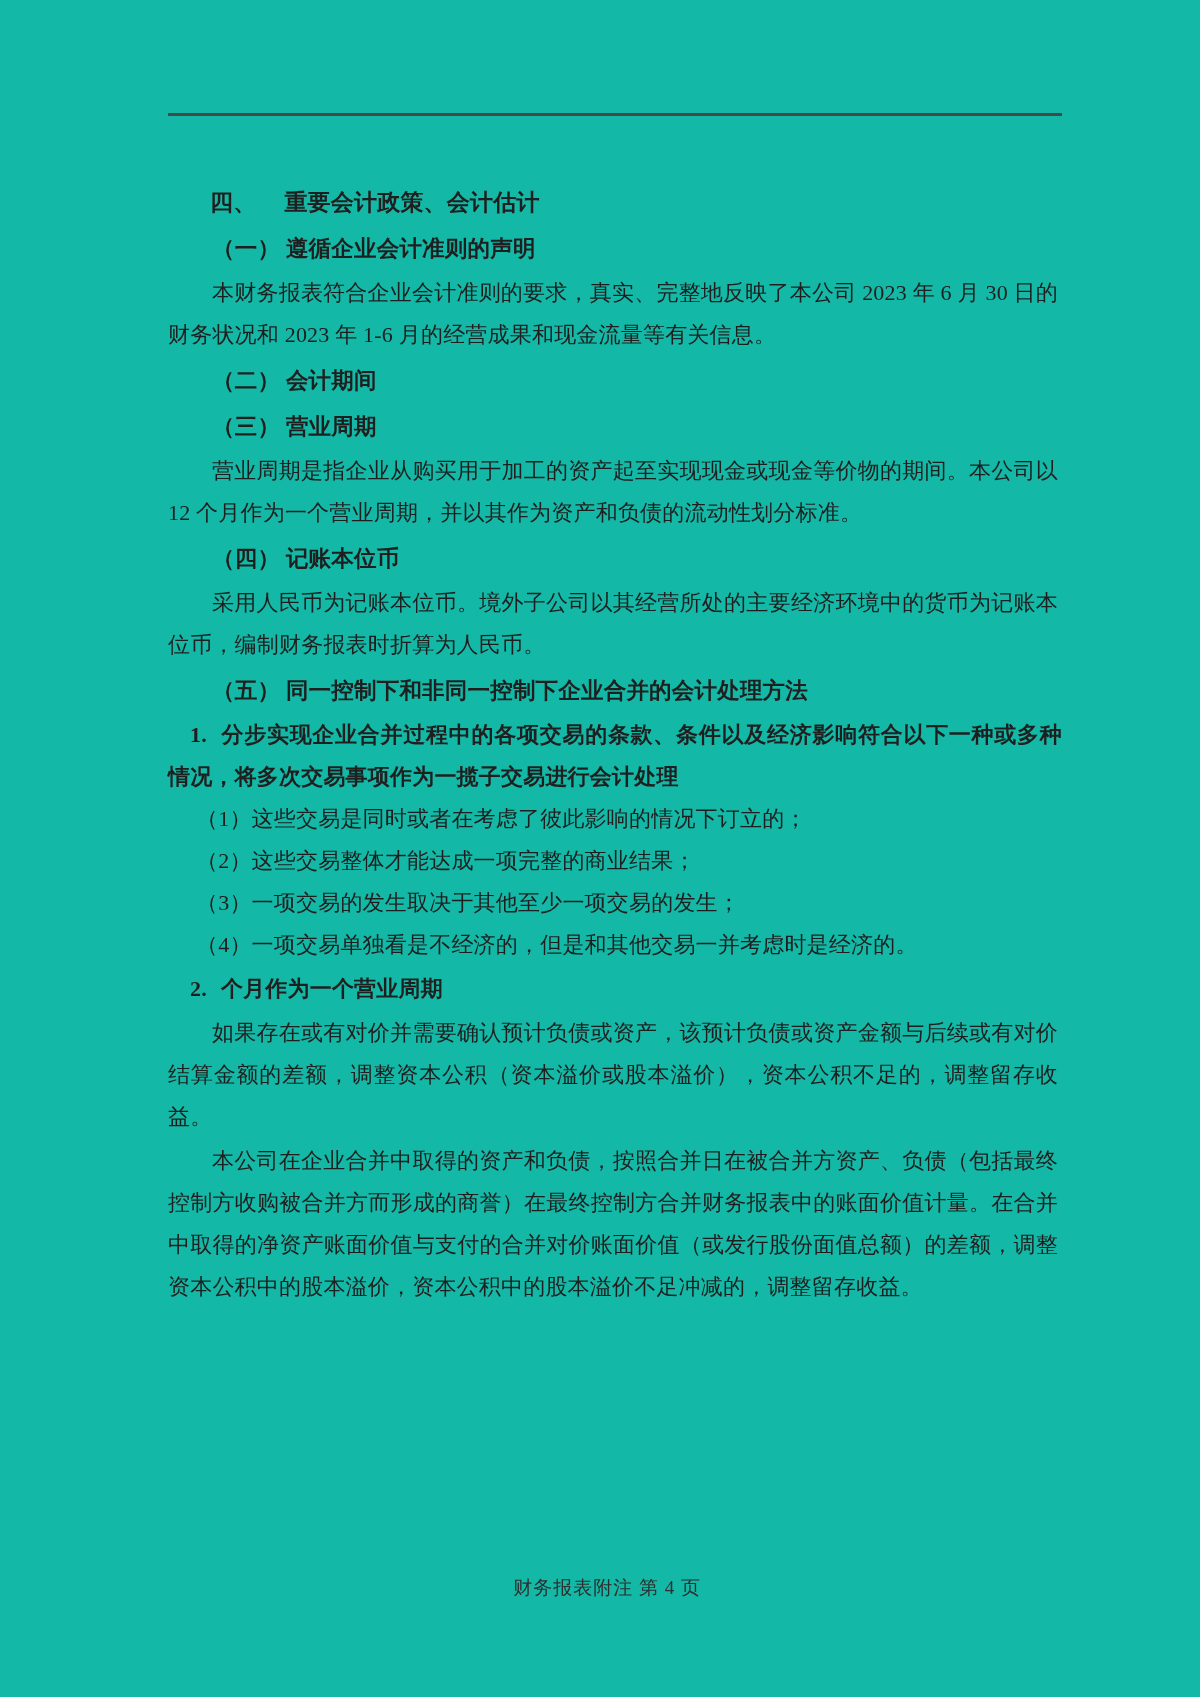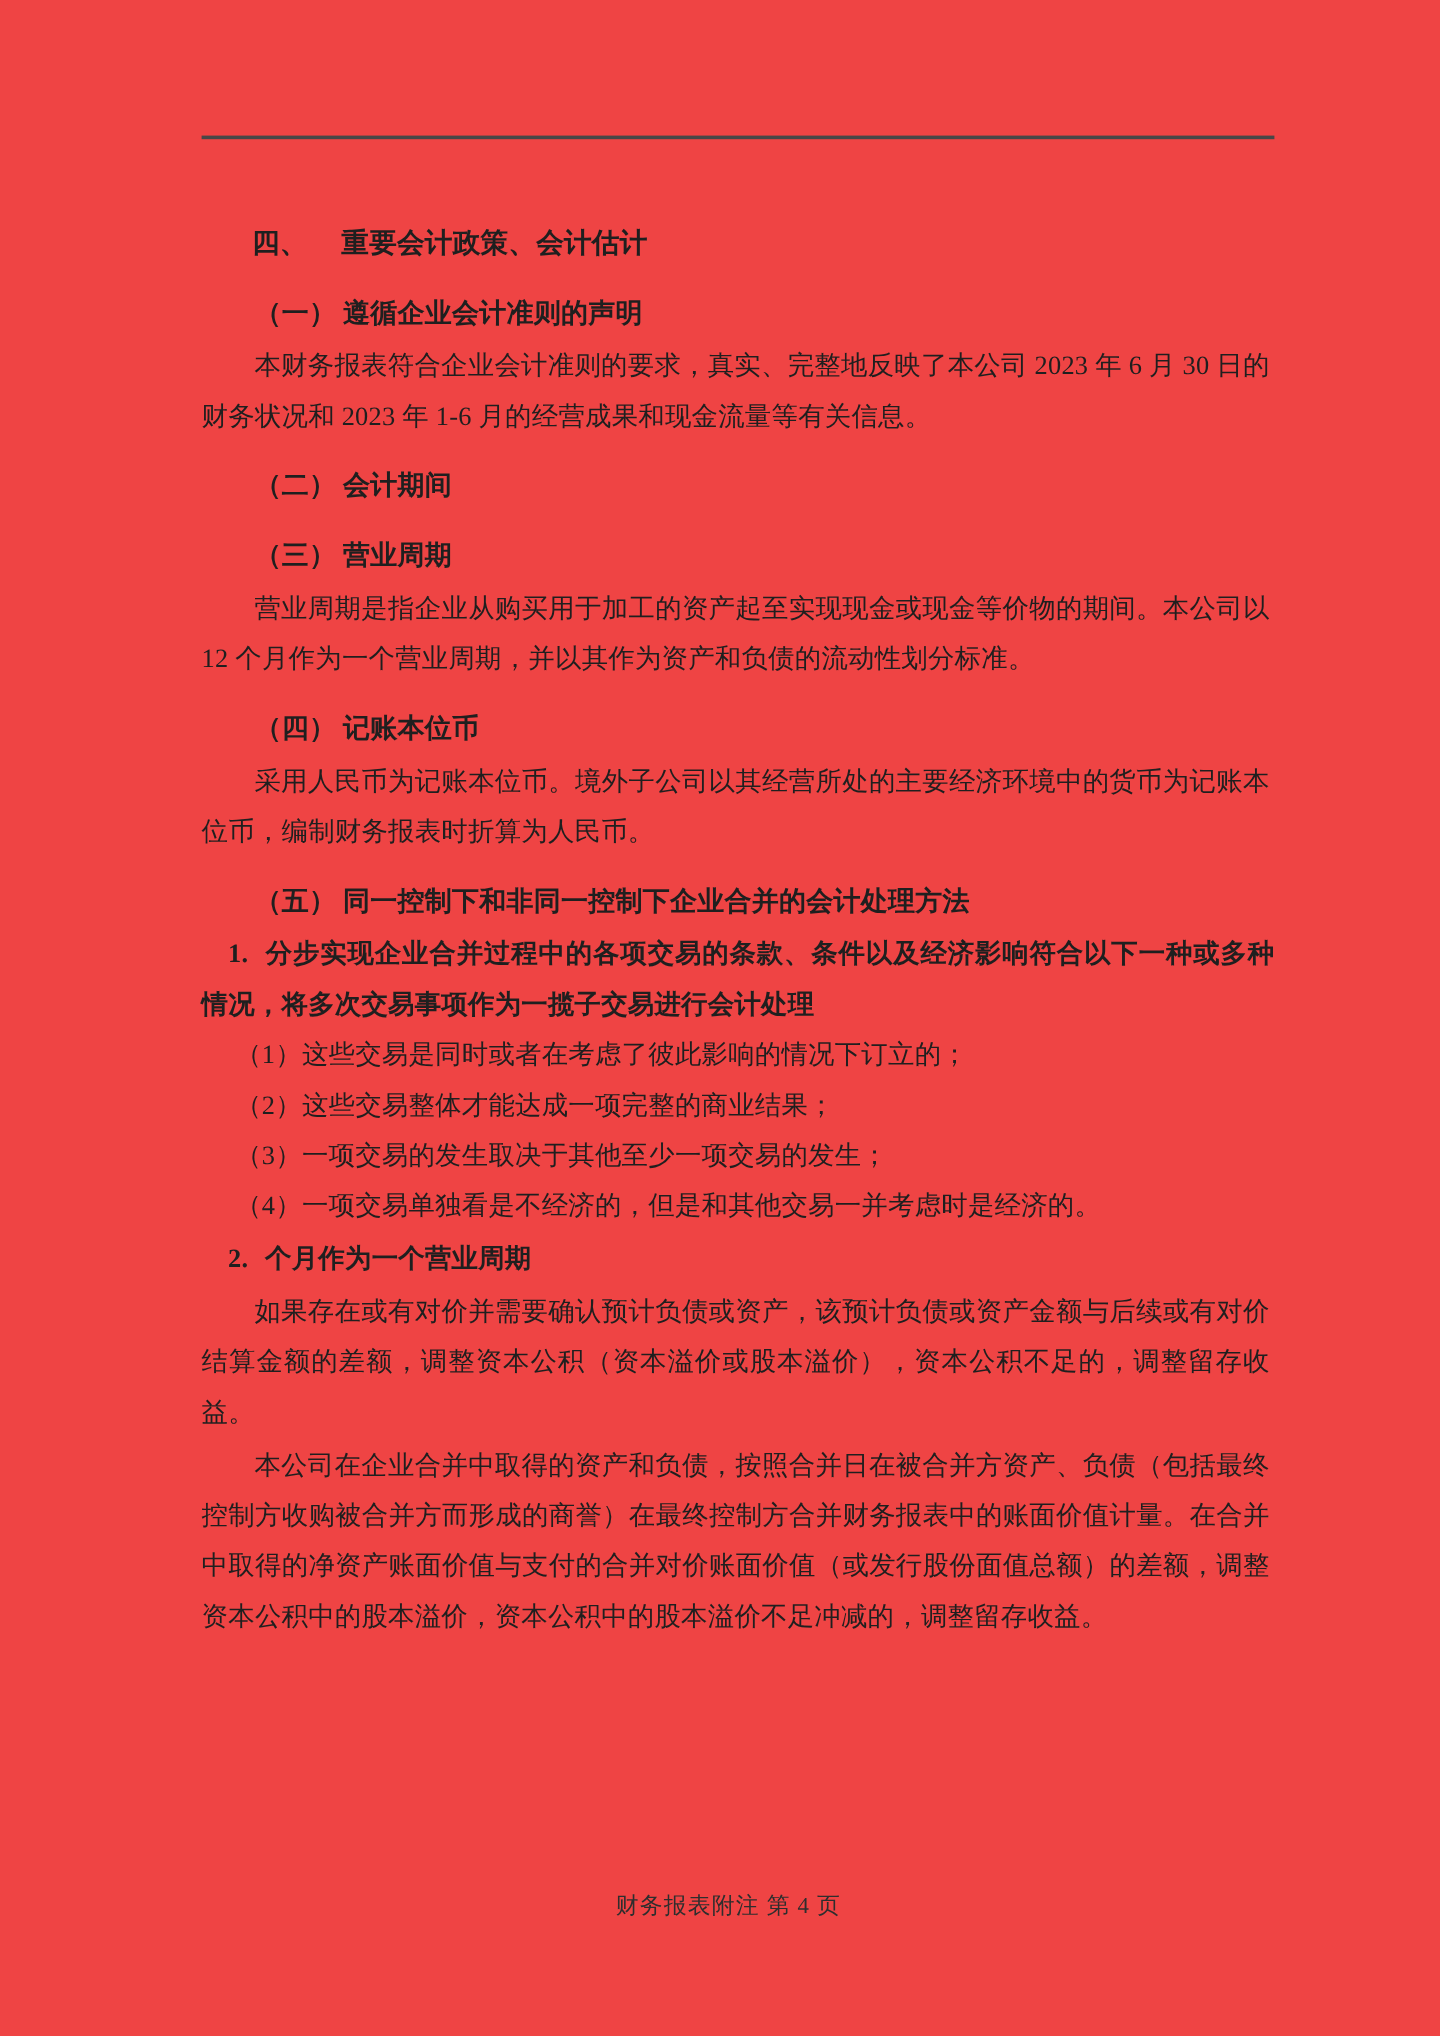--- a/index.html
+++ b/index.html
@@ -1,21 +1,21 @@
 <!DOCTYPE html>
 <html><head>
 <meta charset="utf-8">
 <style>
   html, body { margin: 0; padding: 0; background: #ffffff; }
   .page {
     position: relative;
     width: 1200px;
     height: 1697px;
     margin: 0 auto;
-    background: #ef4444;
+    background: #14b8a6;
     box-sizing: border-box;
     padding: 0 138px 0 168px;
     font-family: "Liberation Serif", "DejaVu Serif", serif;
     color: #1f1f1f;
     overflow: hidden;
   }
   .header-rule {
     margin-top: 113px;
     height: 0;
     border-top: 3px solid #474747;
@@ -31,21 +31,21 @@
     font-weight: 700;
     margin: 66px 0 0 0;
     padding-left: 42px;
     line-height: 42px;
     text-align: left;
   }
   .sec-heading .sec-title { margin-left: 28px; }
   .sub-heading {
     font-size: 22.5px;
     font-weight: 700;
-    margin: 16px 0 0 0;
+    margin: 4px 0 0 0;
     padding-left: 44px;
     line-height: 42px;
     text-align: left;
   }
   .para {
     margin: 2px 4px 0 0;
     text-indent: 44px;
     font-family: Liberation Serif, serif;
   }
   .num-para {

